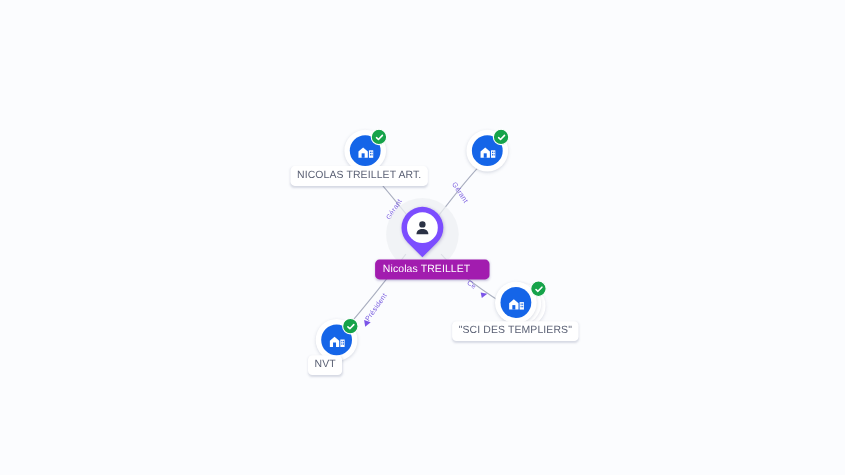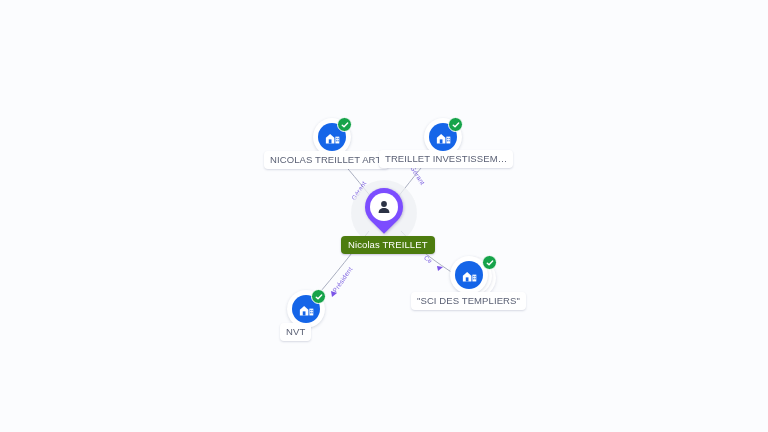--- a/index.html
+++ b/index.html
@@ -93,25 +93,25 @@
     align-items: center;
     justify-content: center;
   }
   .pin-inner svg { display: block; }
 
   
   .center-badge {
     position: absolute;
     left: 341px;
     top: 236px;
-    background: #4d7c0f;
+    background: #a21caf;
     color: #ffffff;
     font-size: 9.5px;
     font-family: "Liberation Sans", sans-serif;
-    padding: 3px 7px 4px 7px;
+    padding: 3px 17px 4px 7px;
     border-radius: 4px;
     white-space: nowrap;
     box-shadow: 0 1px 2px rgba(60,40,130,0.25);
     letter-spacing: 0.1px;
   }
 
   
   .company-node {
     position: absolute;
     width: 38px;
@@ -253,21 +253,20 @@
         <rect x="14.5" y="13.0" width="1.0" height="1.6" fill="#1565e8"></rect>
         <rect x="16.2" y="13.0" width="1.0" height="1.6" fill="#1565e8"></rect>
       </svg>
     </div>
     <div class="verified-badge">
       <svg width="8" height="8" viewBox="0 0 10 10" aria-hidden="true">
         <path d="M1.6 5.2 L3.8 7.3 L8.3 2.6" stroke="#ffffff" stroke-width="1.8" fill="none" stroke-linecap="round" stroke-linejoin="round"></path>
       </svg>
     </div>
   </div>
-  <div class="company-label" style="left:379px; top:150px;">TREILLET INVESTISSEM…</div>
 
   <div class="company-node" style="left:287px; top:290px;">
     <div class="company-card"></div>
     <div class="company-glyph">
       <svg width="17" height="17" viewBox="0 0 20 20" aria-hidden="true">
         <path d="M2.2 10.2 L7.2 6.0 L12.2 10.2 L12.2 17.0 L2.2 17.0 Z" fill="#ffffff"></path>
         <rect x="5.6" y="12.2" width="3.2" height="4.8" fill="#1565e8"></rect>
         <rect x="13.4" y="9.0" width="4.6" height="8.0" fill="#ffffff"></rect>
         <rect x="14.5" y="10.4" width="1.0" height="1.6" fill="#1565e8"></rect>
         <rect x="16.2" y="10.4" width="1.0" height="1.6" fill="#1565e8"></rect>

